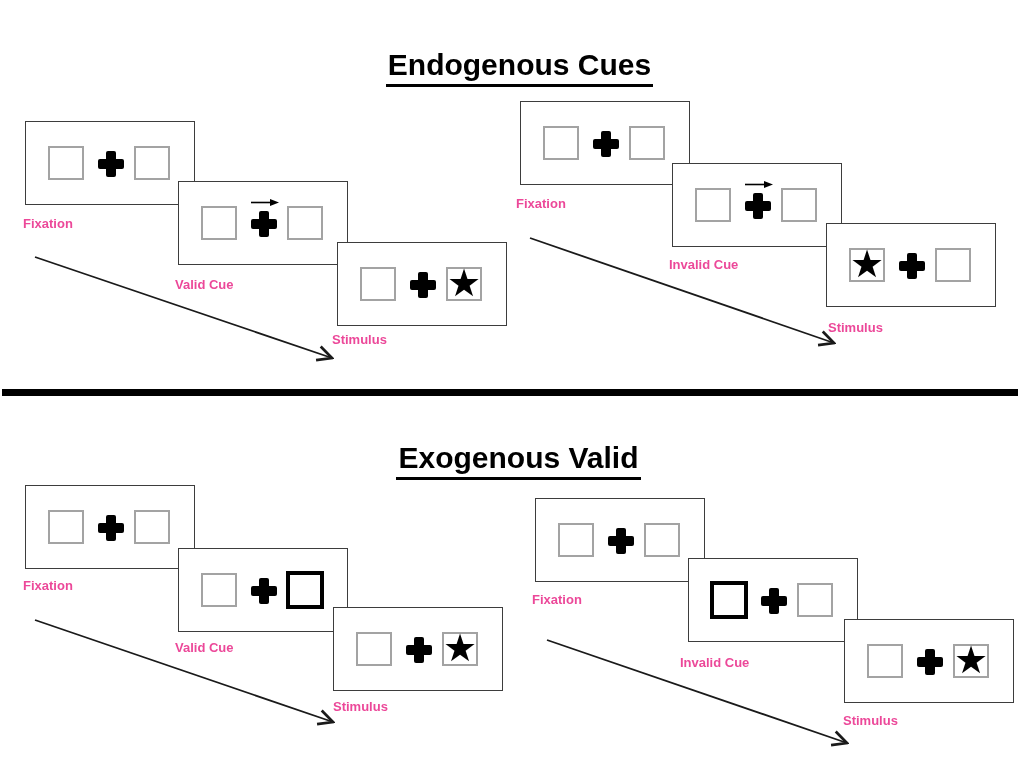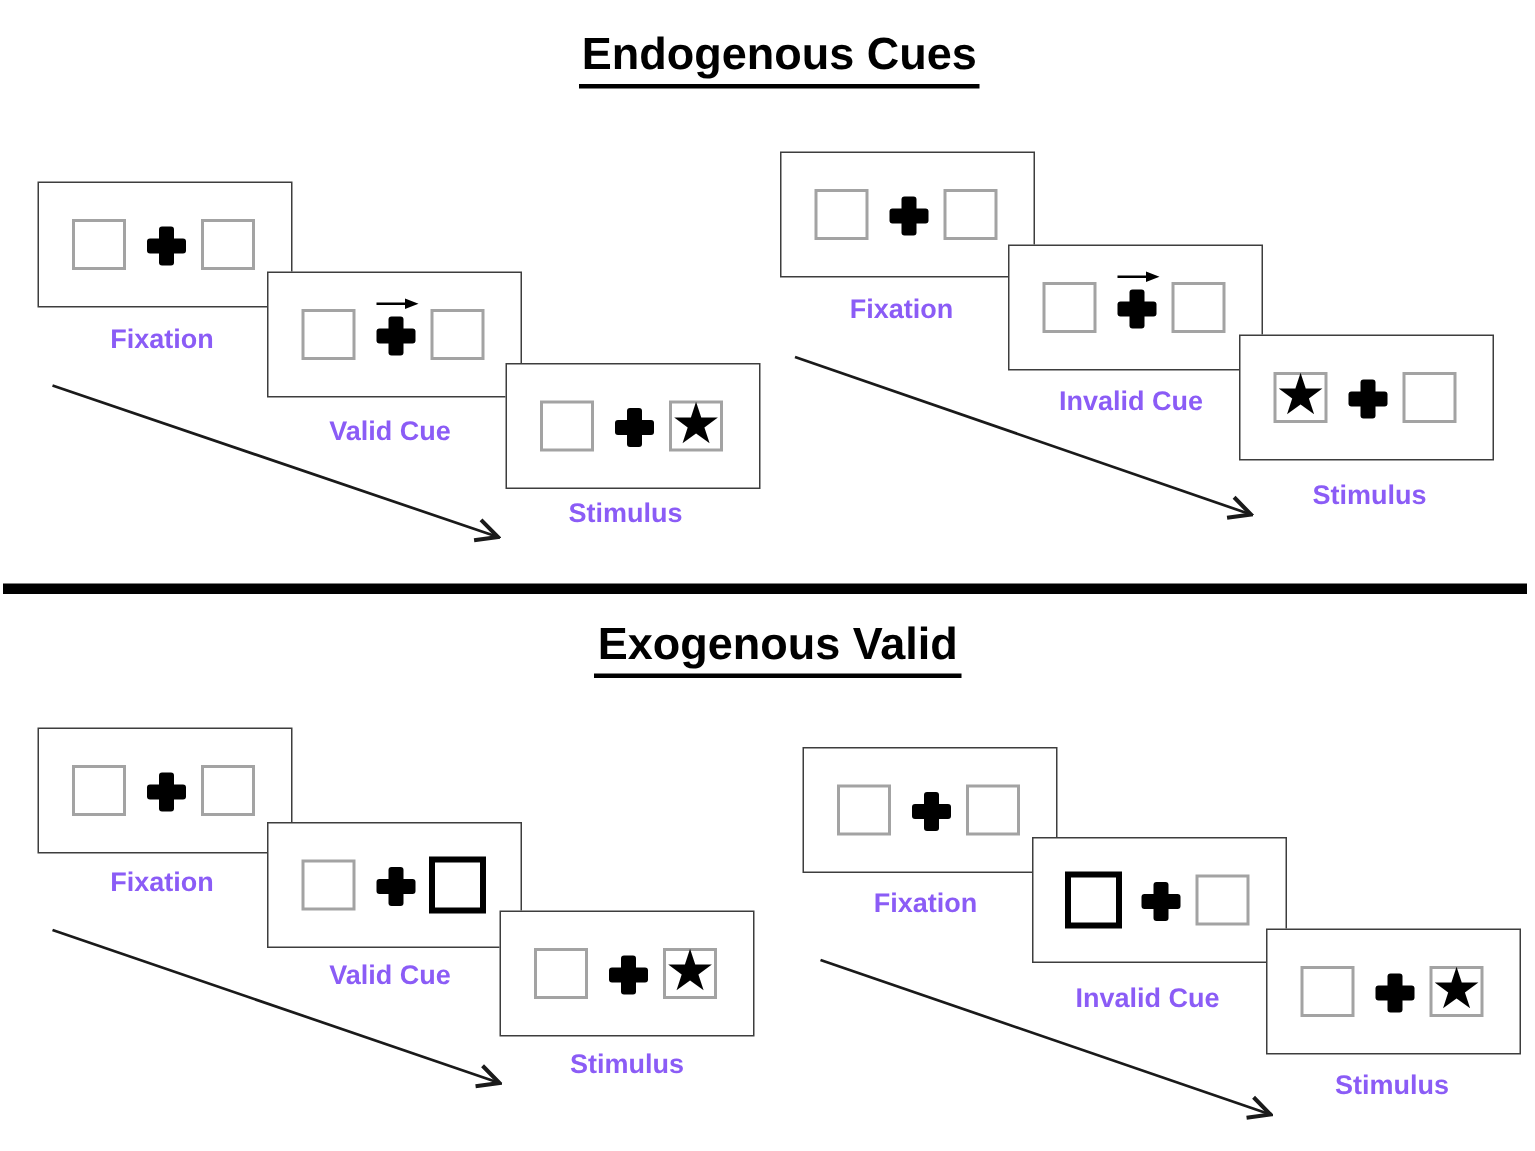--- a/index.html
+++ b/index.html
@@ -5,21 +5,21 @@
   html,body{margin:0;padding:0;}
   body{
     width:1023px;height:767px;position:relative;overflow:hidden;
     background:#ffffff;color:#000;
     font-family:"Liberation Sans", sans-serif;
   }
   .title{
     position:absolute;left:0;width:100%;margin:0;
     text-align:center;font-size:30px;font-weight:bold;color:#000;
   }
-  .title .tspan{display:inline-block;border-bottom:3px solid #000;padding:0 2px 2px 2px;}
+  .title .tspan{display:inline-block;border-bottom:3px solid #000;padding:0 2px 2px 2px;margin-top:28px;}
   .t-endo{top:20px;transform:translateX(8px);}
   .t-exo{top:413px;transform:translateX(7px);}
 
   .divider{position:absolute;left:2px;top:389px;width:1016px;height:7px;background:#000;}
 
   .panel{
     position:absolute;width:170px;height:84px;box-sizing:border-box;
     background:#fff;border:1.5px solid #3d3d3d;
   }
   .z1{z-index:1}.z2{z-index:2}.z3{z-index:3}
@@ -37,22 +37,22 @@
 
   .star{font-size:38px;line-height:1;color:#000;transform:translateY(-1px);}
 
   .plus{position:absolute;left:72px;top:29px;width:26px;height:26px;}
   .plus::before{content:"";position:absolute;left:8px;top:0;width:10px;height:26px;background:#000;border-radius:2px;}
   .plus::after{content:"";position:absolute;left:0;top:8px;width:26px;height:10px;background:#000;border-radius:2px;}
 
   .cue-arrow{position:absolute;left:71px;top:15px;width:30px;height:11px;}
 
   .plabel{
-    position:absolute;width:170px;text-align:center;
-    font-size:18px;font-weight:bold;color:#8b5cf6;white-space:nowrap;
+    position:absolute;width:170px;
+    font-size:13px;font-weight:bold;color:#ec4899;white-space:nowrap;
   }
   .seq-arrow{position:absolute;overflow:visible;}
 </style>
 </head>
 <body>
 
 <div>
 
   <h1 class="title t-endo"><span class="tspan">Endogenous Cues</span></h1>
 

